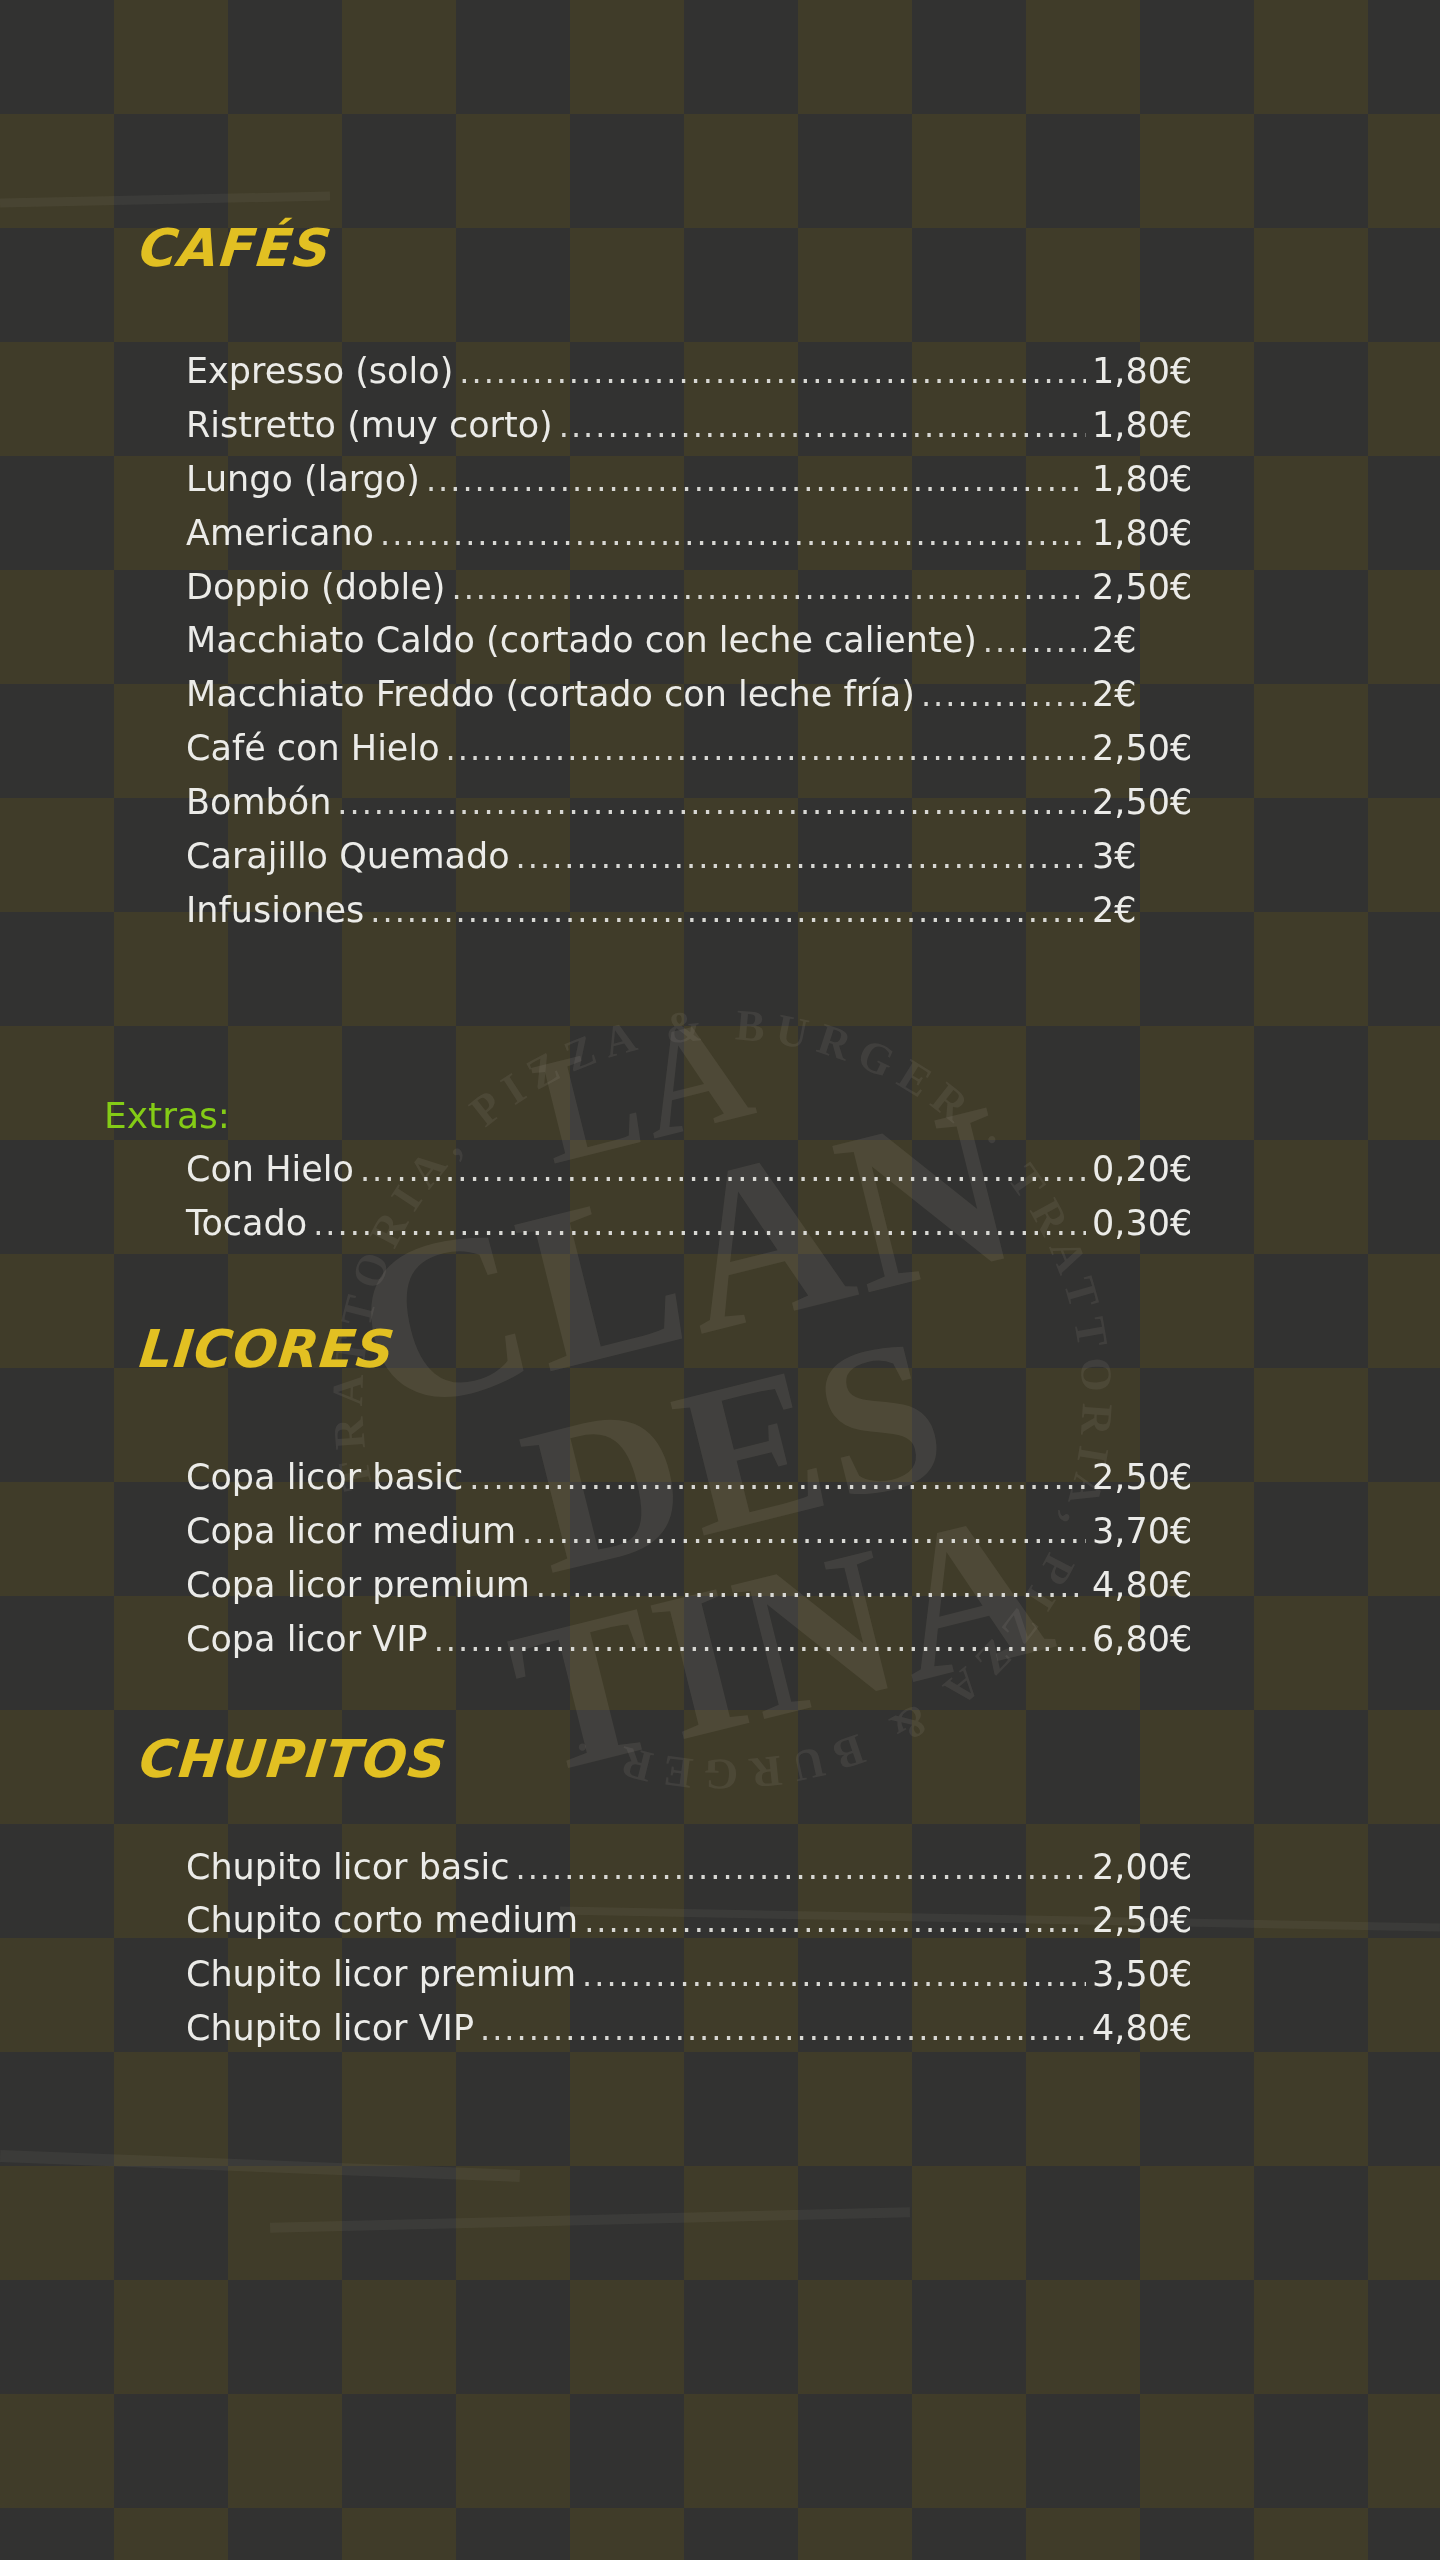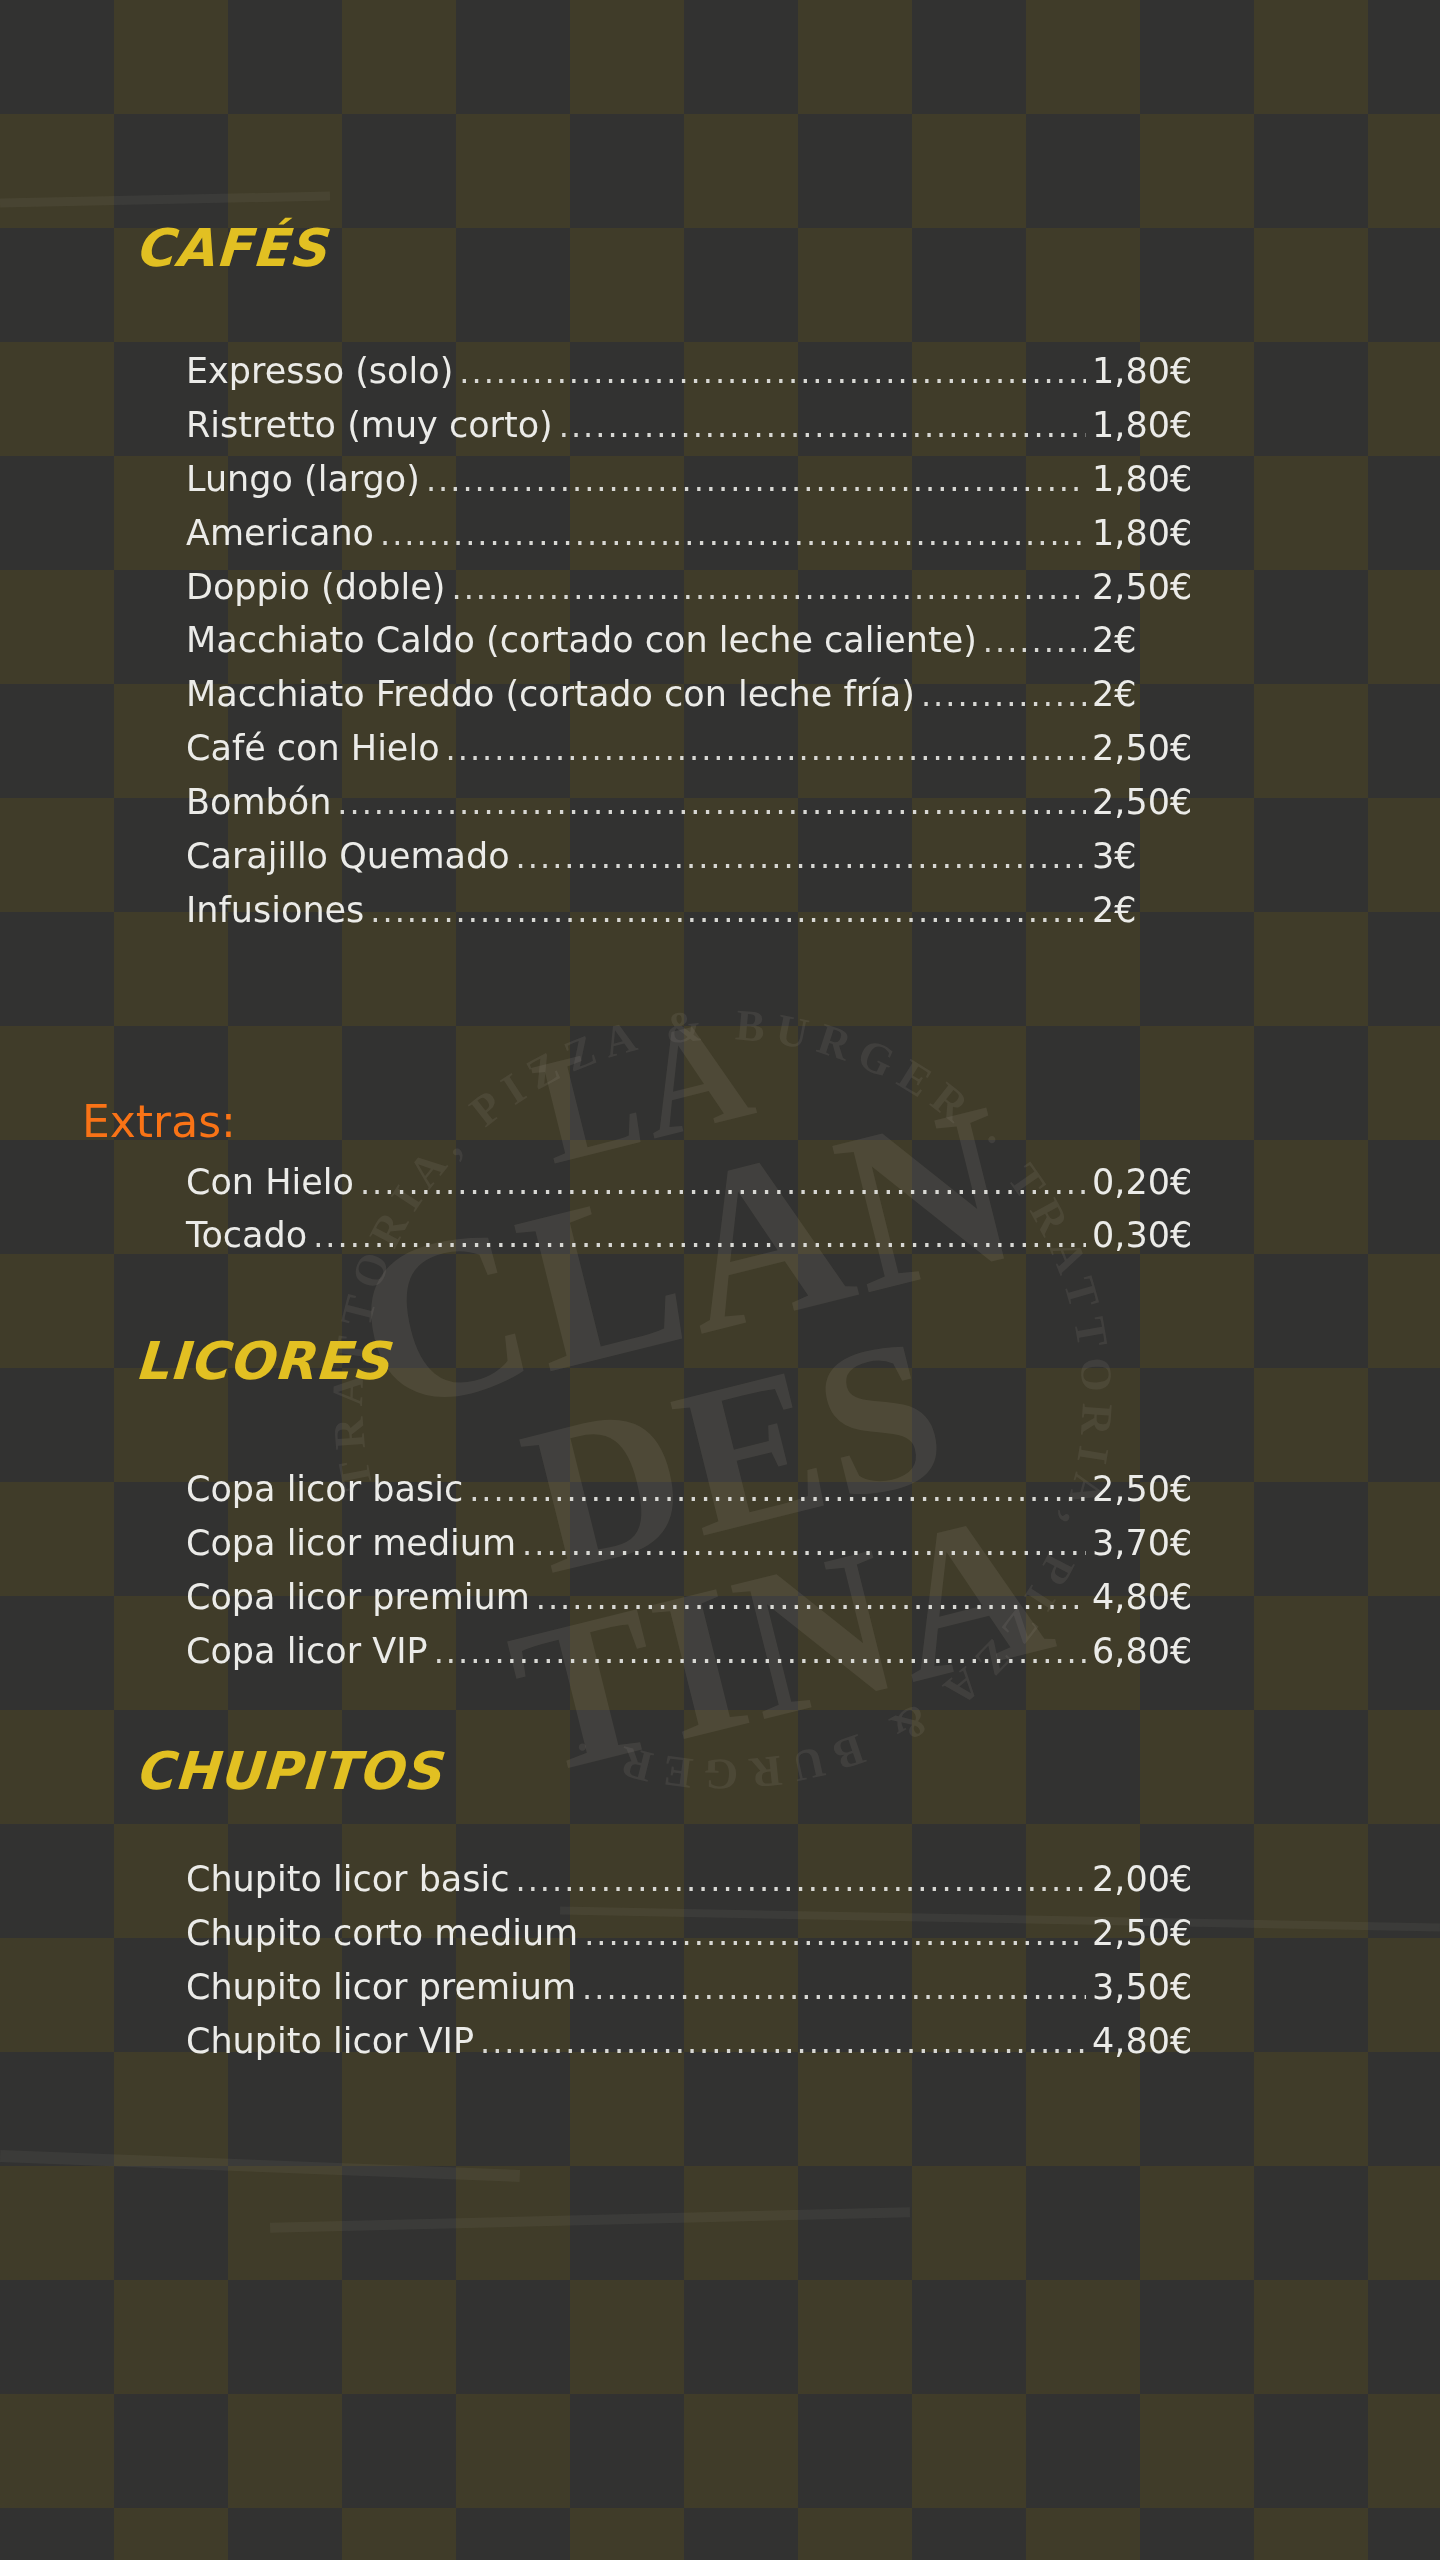--- a/index.html
+++ b/index.html
@@ -134,23 +134,23 @@
     white-space: nowrap;
   }
   .item .price {
     flex: 0 0 auto;
     text-align: left;
     min-width: 118px;
     color: #ebebe8;
   }
 
   .plain-line {
-    padding-left: 82px;
-    color: #f97316;
-    font-size: 44px;
+    padding-left: 104px;
+    color: #84cc16;
+    font-size: 36px;
     line-height: 1.54;
   }
 
   .gap-extras { height: 150px; }
 </style>
 </head>
 <body>
 
 <div id="bg-checker"></div>
 <div id="bg-overlay"></div>

